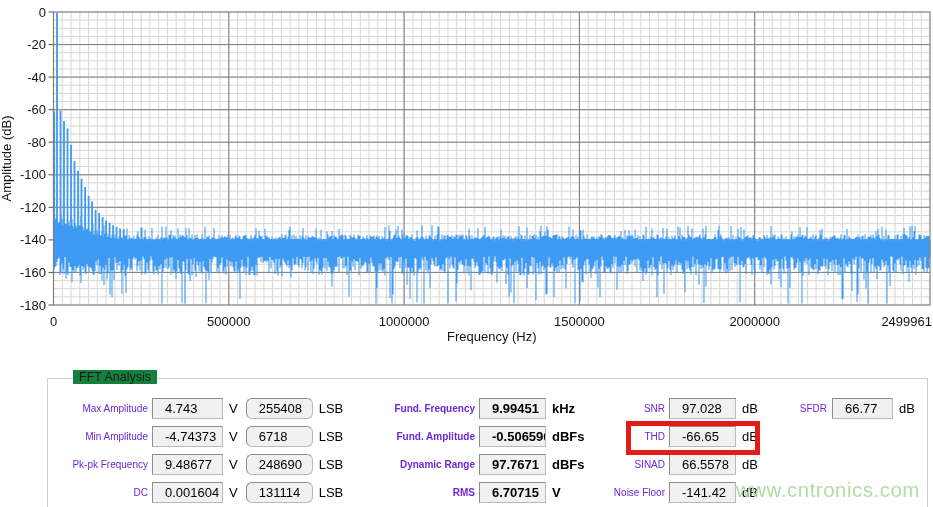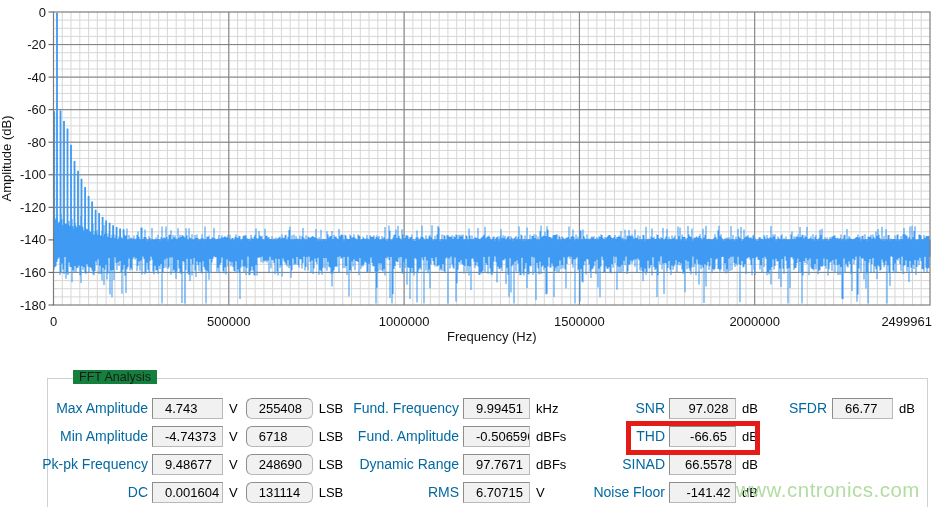--- a/index.html
+++ b/index.html
@@ -16,41 +16,41 @@
     position: absolute; left: 47px; top: 378px; width: 881px; height: 140px;
     border: 1px solid #d0d0d0;
   }
   .groupbox-legend {
     position: absolute; left: 25px; top: -9px; background: #15803d;
     padding: 0 6px; font-size: 12.5px; color: #1a1a1a; white-space: nowrap;
   }
   .pcol { position: absolute; }
   .prow { display: flex; align-items: center; height: 28px; }
   .plabel {
-    text-align: right; font-size: 14px; color: #0369a1; white-space: nowrap;
+    text-align: right; font-size: 10px; color: #6d28d9; white-space: nowrap;
     flex: none;
   }
   .pfield {
     flex: none; height: 21px; background: #f1f1f1;
     border: 1px solid #8d8d8d; border-bottom-color: #b9b9b9; border-right-color: #b9b9b9;
     font-size: 13px; line-height: 19px; padding-left: 12px; color: #000;
     overflow: hidden; white-space: nowrap;
   }
   .punit { flex: none; font-size: 13px; color: #000; margin-left: 6px; white-space: nowrap; }
 
   .col1 { left: 38px;  top: 394px; }
   .col1 .plabel { width: 110px; margin-right: 4px; }
   .col1 .pfield.v1 { width: 71px; }
   .col1 .pfield.v2 { width: 67px; margin-left: 8px; border-radius: 6px; }
-  .col2 { left: 344px; top: 394px; }
+  .col2 { left: 360px; top: 394px; font-weight: bold; }
   .col2 .plabel { width: 115px; margin-right: 4px; }
   .col2 .pfield { width: 67px; }
   .col3 { left: 550px; top: 394px; }
   .col3 .plabel { width: 115px; margin-right: 4px; }
-  .col3 .pfield { width: 67px; text-align: center; }
+  .col3 .pfield { width: 67px; }
   .col4 { left: 762px; top: 394px; }
   .col4 .plabel { width: 65px; margin-right: 5px; }
   .col4 .pfield { width: 61px; }
 
   .thd-highlight {
     position: absolute; left: 626px; top: 421px; width: 134px; height: 34px;
     border: 5px solid #e41b17; z-index: 5; pointer-events: none;
   }
   .watermark {
     position: absolute; left: 736px; top: 478px; z-index: 6;

